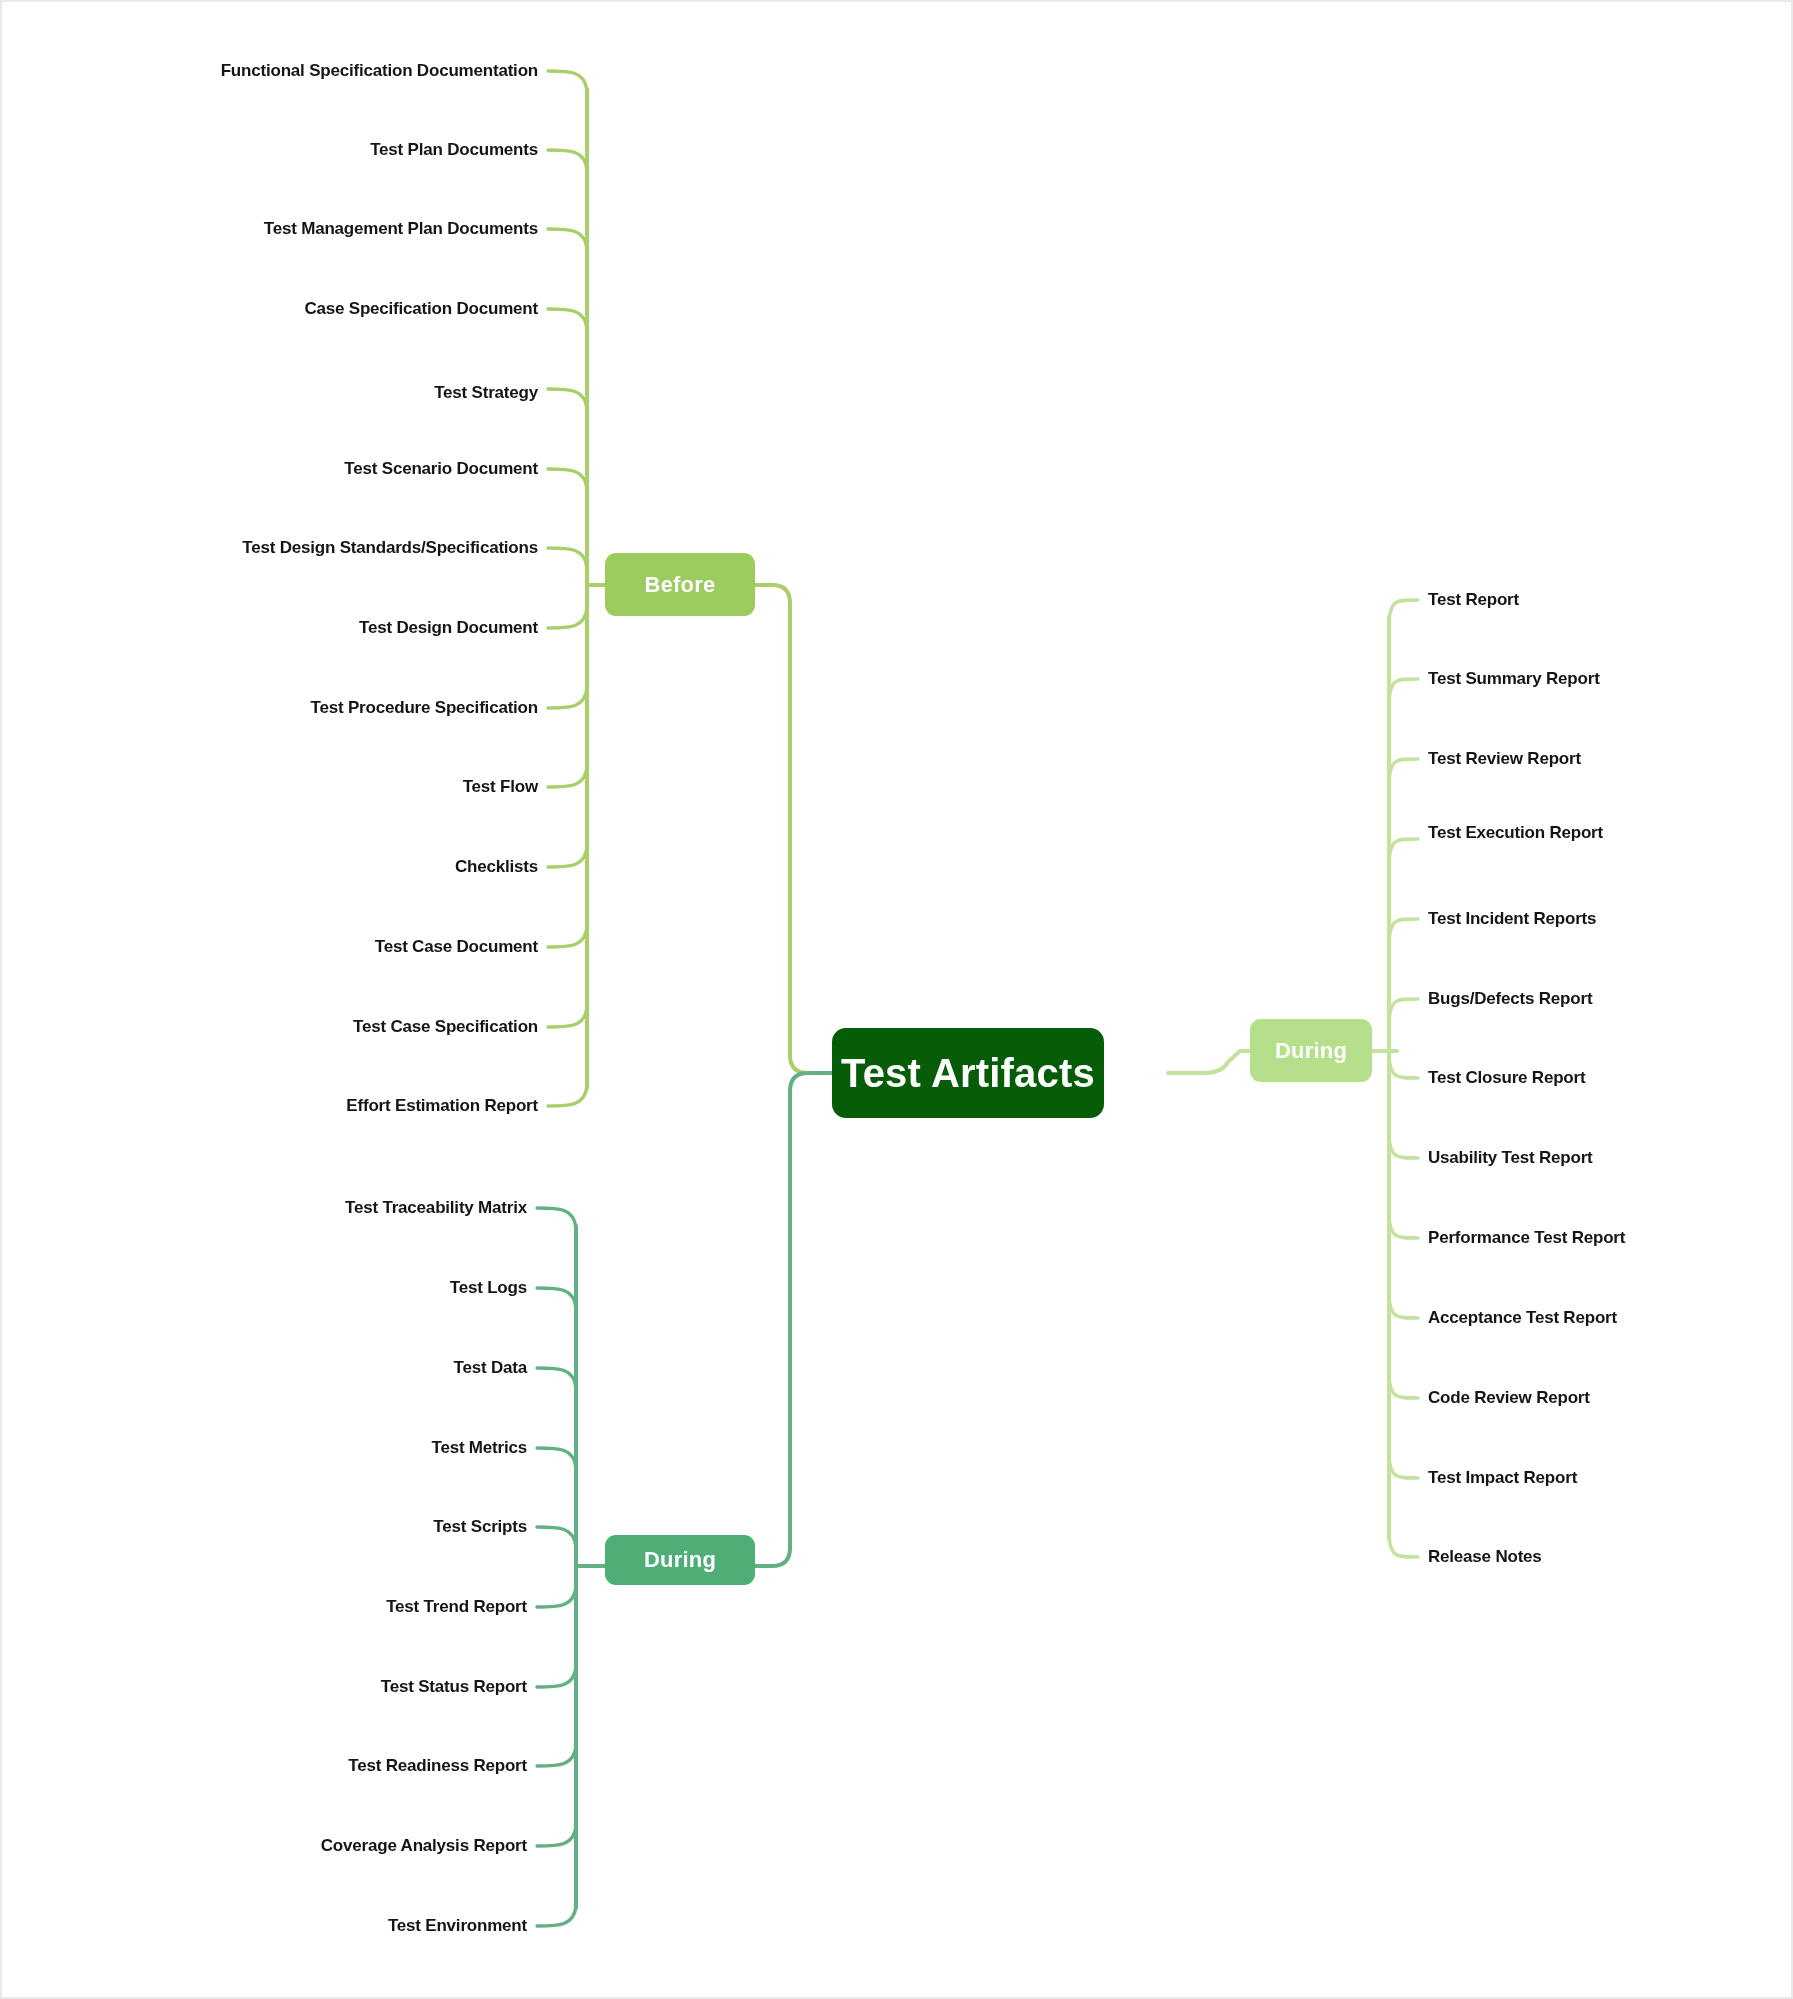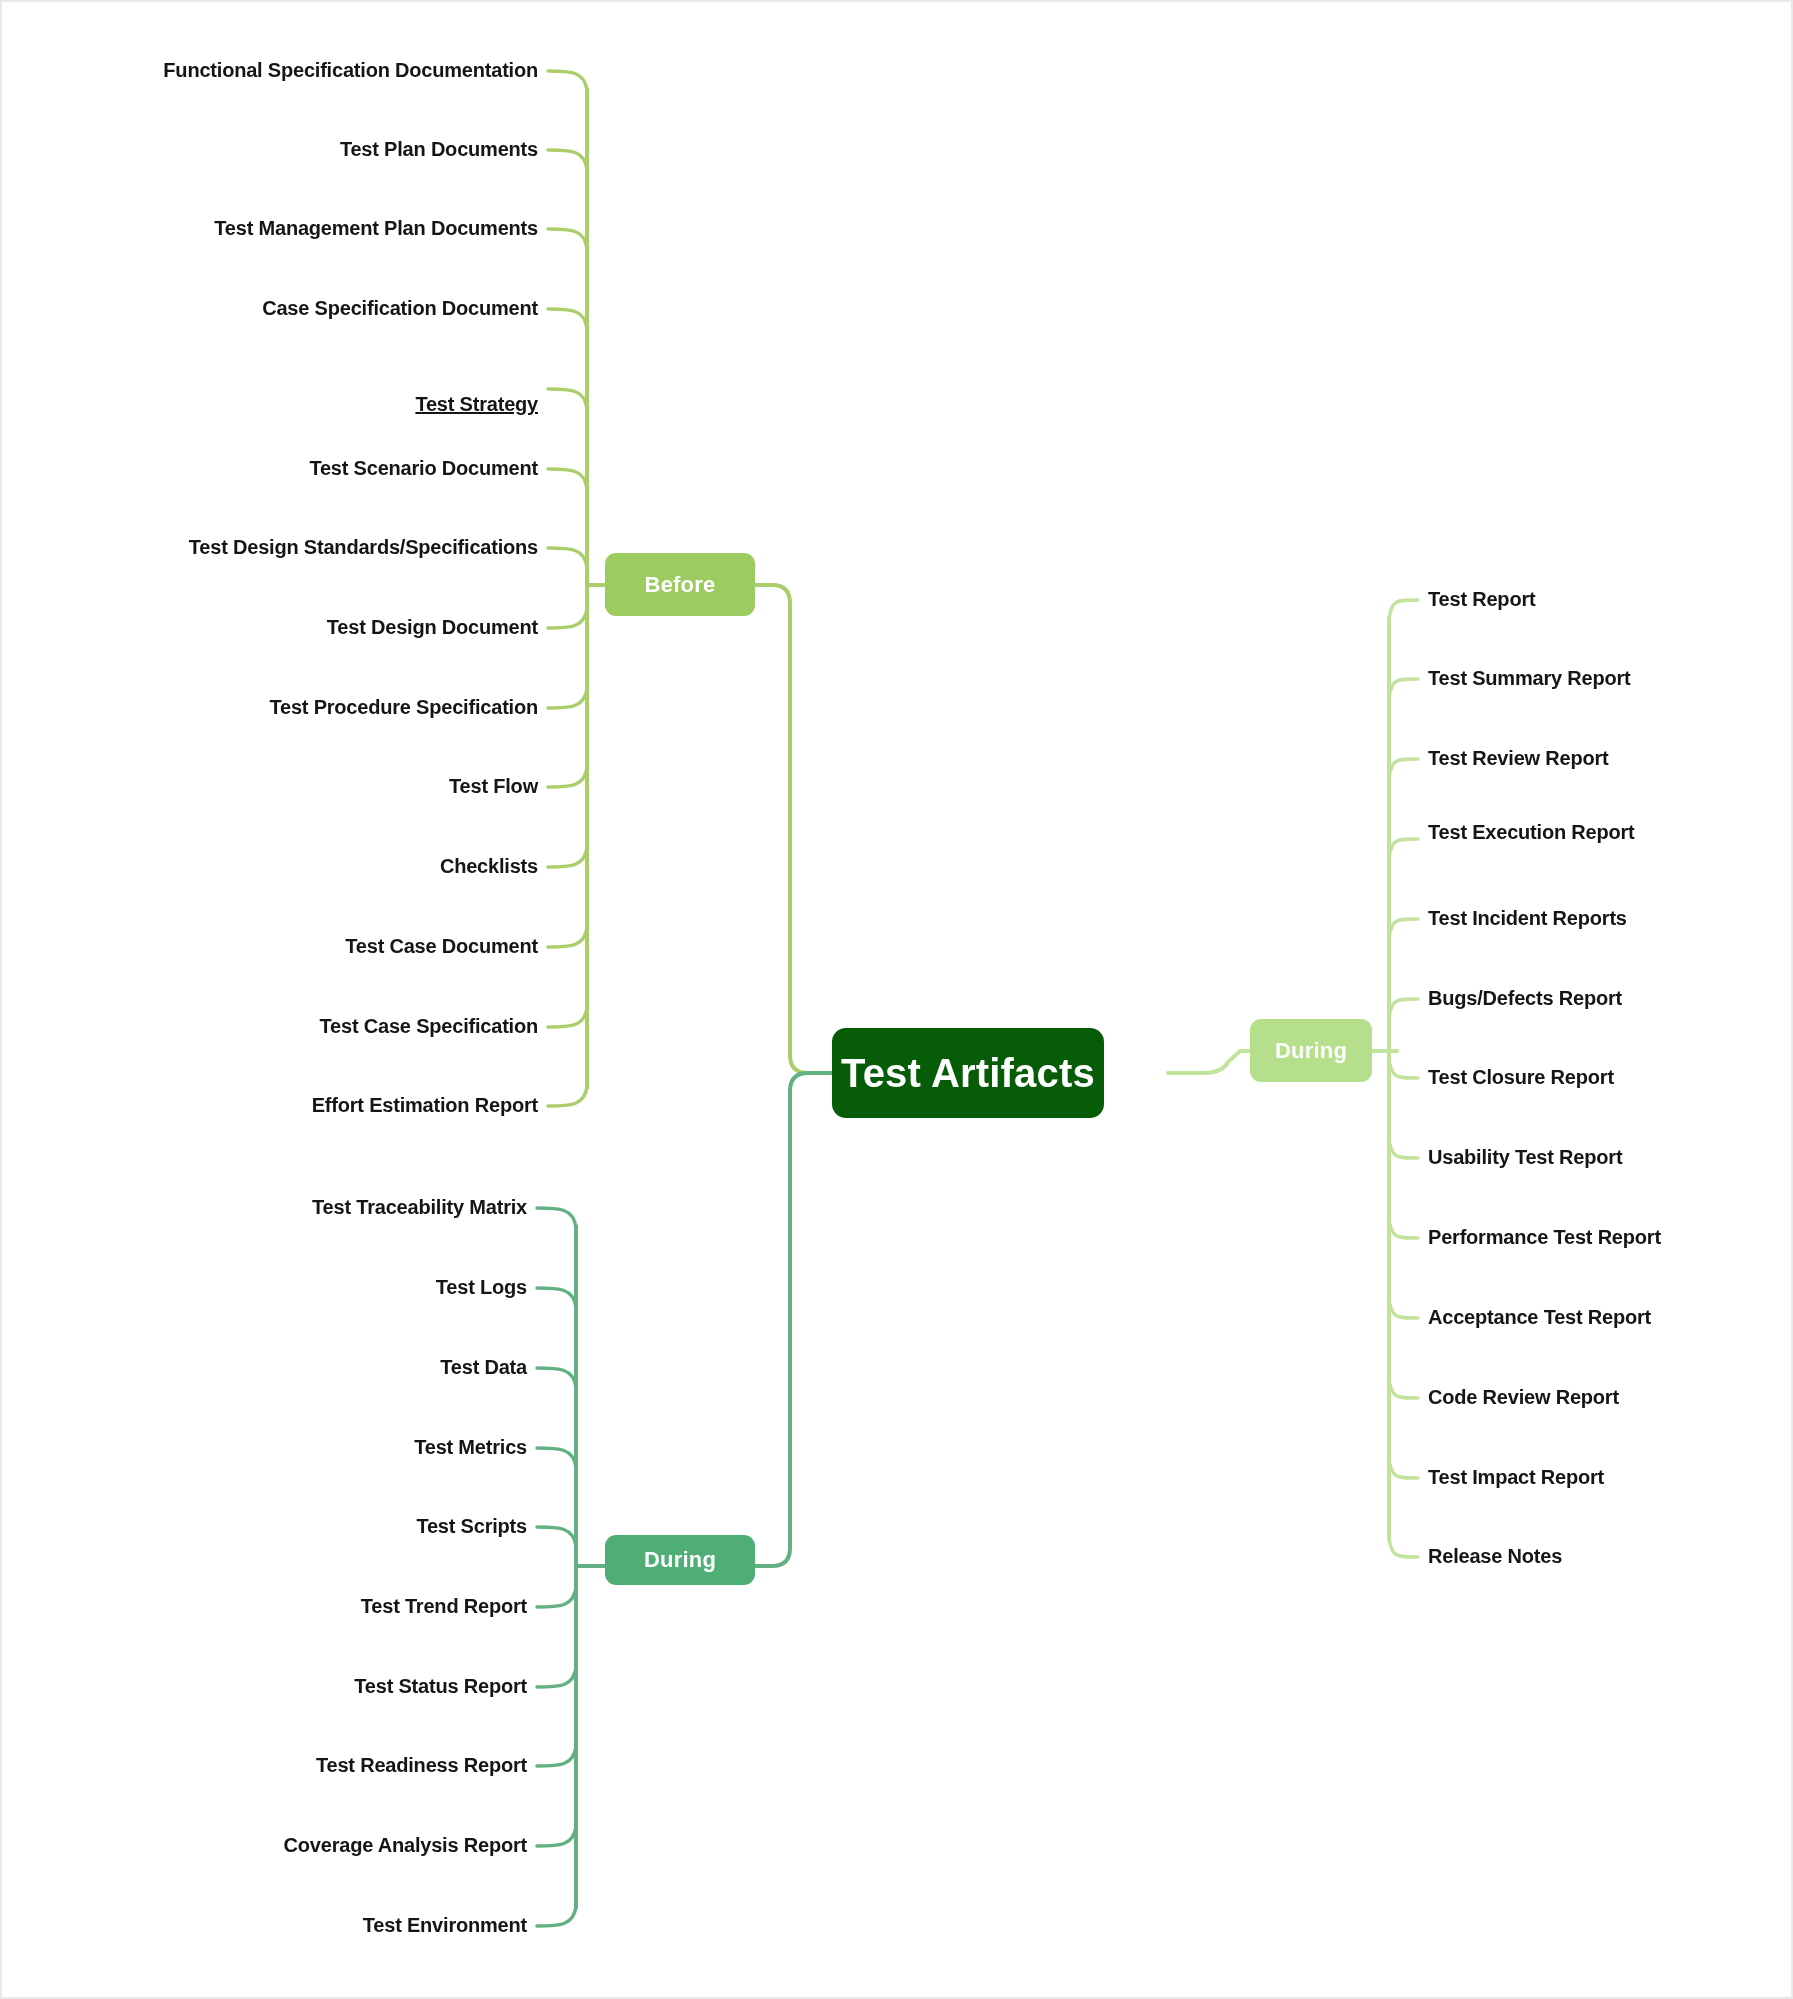--- a/index.html
+++ b/index.html
@@ -21,21 +21,21 @@
   #wire-layer {
     position: absolute;
     left: 0;
     top: 0;
     width: 1793px;
     height: 1999px;
     pointer-events: none;
   }
   .leaf-label {
     position: absolute;
-    font-size: 20px;
+    font-size: 17px;
     font-weight: bold;
     color: #151515;
     white-space: nowrap;
     letter-spacing: -0.2px;
     line-height: 1;
   }
   .leaf-left {
     text-align: right;
     transform: translateY(-50%);
   }
@@ -126,21 +126,21 @@
       <path d="M 1418 1478 C 1396 1478 1391 1478 1389 1458" fill="none" stroke="#c2e39b" stroke-width="3.4" stroke-linecap="round"></path>
       <path d="M 1418 1557 C 1396 1557 1391 1557 1389 1537" fill="none" stroke="#c2e39b" stroke-width="3.4" stroke-linecap="round"></path>
       <path d="M 1372 1051 L 1397 1051" fill="none" stroke="#c2e39b" stroke-width="4" stroke-linecap="round"></path>
       <path d="M 1168 1073 L 1205 1073 Q 1222 1073 1228 1062 L 1240 1051 L 1250 1051" fill="none" stroke="#c2e39b" stroke-width="4" stroke-linecap="round"></path>
     </svg>
 
   <div class="leaf-label leaf-left" style="right:1255px; top:70px;">Functional Specification Documentation</div>
   <div class="leaf-label leaf-left" style="right:1255px; top:149px;">Test Plan Documents</div>
   <div class="leaf-label leaf-left" style="right:1255px; top:228px;">Test Management Plan Documents</div>
   <div class="leaf-label leaf-left" style="right:1255px; top:308px;">Case Specification Document</div>
-  <div class="leaf-label leaf-left" style="right:1255px; top:404px;text-decoration:underline;">Test Strategy</div>
+  <div class="leaf-label leaf-left" style="right:1255px; top:392px;">Test Strategy</div>
   <div class="leaf-label leaf-left" style="right:1255px; top:468px;">Test Scenario Document</div>
   <div class="leaf-label leaf-left" style="right:1255px; top:547px;">Test Design Standards/Specifications</div>
   <div class="leaf-label leaf-left" style="right:1255px; top:627px;">Test Design Document</div>
   <div class="leaf-label leaf-left" style="right:1255px; top:707px;">Test Procedure Specification</div>
   <div class="leaf-label leaf-left" style="right:1255px; top:786px;">Test Flow</div>
   <div class="leaf-label leaf-left" style="right:1255px; top:866px;">Checklists</div>
   <div class="leaf-label leaf-left" style="right:1255px; top:946px;">Test Case Document</div>
   <div class="leaf-label leaf-left" style="right:1255px; top:1026px;">Test Case Specification</div>
   <div class="leaf-label leaf-left" style="right:1255px; top:1105px;">Effort Estimation Report</div>
 

